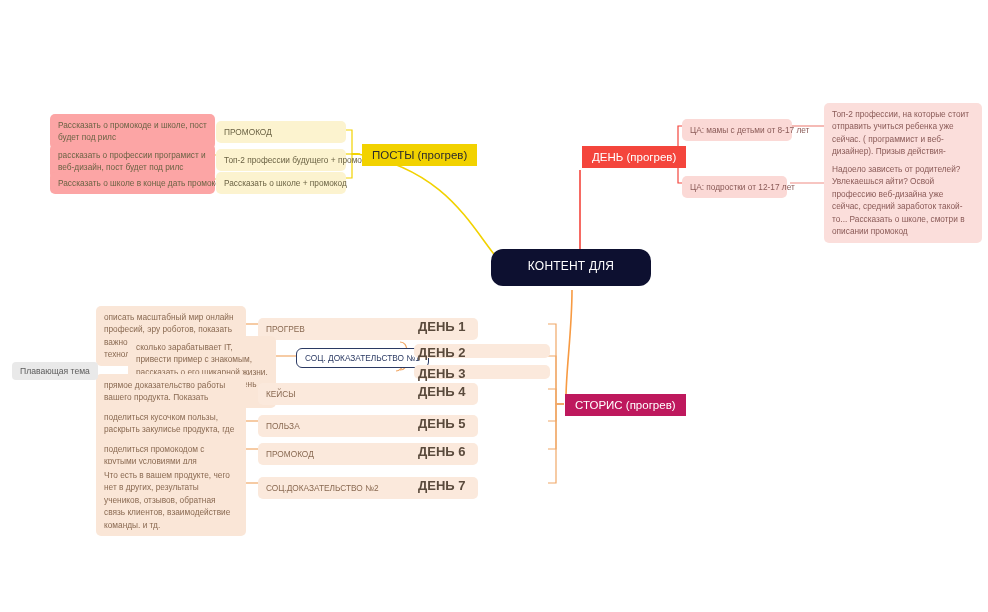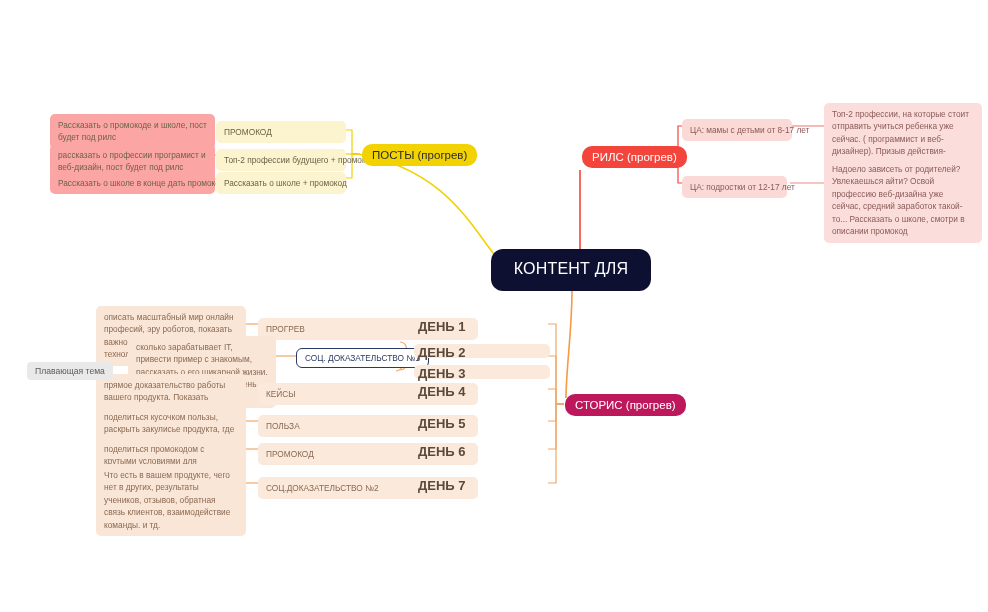--- a/index.html
+++ b/index.html
@@ -36,26 +36,26 @@
   
   .central {
     background: #0d1030;
     color: #ffffff;
     border-radius: 12px;
     padding: 10px 18px 12px 18px;
     text-align: center;
     line-height: 1.25;
     z-index: 5;
   }
-  .central .l1 { font-size: 16px; letter-spacing: .2px; }
+  .central .l1 { font-size: 12px; letter-spacing: .2px; }
   .central .l2 { font-size: 17px; font-weight: bold; }
 
   
   .pill {
-    border-radius: 10px;
+    border-radius: 0;
     padding: 5px 10px;
     font-size: 11.5px;
     white-space: nowrap;
     z-index: 4;
   }
   .pill-yellow { background: #f2d200; color: #2b2b2b; }
   .pill-red    { background: #f4453c; color: #ffffff; }
   .pill-orange { background: #be185d; color: #ffffff; }
 
   
@@ -92,21 +92,20 @@
     padding: 4px 8px;
     white-space: nowrap;
   }
   .floating {
     background: #e9e9e9;
     color: #5b5b5b;
     border-radius: 4px;
     padding: 4px 8px;
     font-size: 8.6px;
     white-space: nowrap;
-    margin-left: 15px;
   }
 </style>
 </head>
 <body>
 
 <div id="canvas">
 
   <svg id="edges" viewBox="0 0 988 612">
 
     <path d="M 497,258 C 470,225 445,170 358,154" stroke="#f2d200" stroke-width="1.6" fill="none"></path>
@@ -166,21 +165,21 @@
 
   <div class="node box box-yellow-pale" style="left:50px; top:114px; width:165px;">Рассказать о промокоде и школе, пост будет под рилс</div>
   <div class="node box box-yellow-mid label-line" style="left:216px; top:121px; width:130px;">ПРОМОКОД</div>
 
   <div class="node box box-yellow-pale" style="left:50px; top:144px; width:165px;">рассказать о профессии програмист и веб-дизайн, пост будет под рилс</div>
   <div class="node box box-yellow-mid label-line" style="left:216px; top:149px; width:130px;">Топ-2 профессии будущего + промокод</div>
 
   <div class="node box box-yellow-pale label-line" style="left:50px; top:172px; width:165px;">Рассказать о школе в конце дать промокод</div>
   <div class="node box box-yellow-mid label-line" style="left:216px; top:172px; width:130px;">Рассказать о школе + промокод</div>
 
-  <div class="node pill pill-red" style="left:582px; top:146px;">РИЛС (прогрев)</div>
+  <div class="node pill pill-red" style="left:582px; top:146px;">ДЕНЬ (прогрев)</div>
 
   <div class="node box box-pink label-line" style="left:682px; top:119px; width:110px;">ЦА: мамы с детьми от 8-17 лет</div>
   <div class="node box box-pink-soft" style="left:824px; top:103px; width:158px;">Топ-2 профессии, на которые стоит отправить учиться ребенка уже сейчас. ( программист и веб-дизайнер). Призыв действия-перейти в описание, прочитать пост.</div>
 
   <div class="node box box-pink label-line" style="left:682px; top:176px; width:105px;">ЦА: подростки от 12-17 лет</div>
   <div class="node box box-pink-soft" style="left:824px; top:158px; width:158px;">Надоело зависеть от родителей? Увлекаешься айти? Освой профессию веб-дизайна уже сейчас, средний заработок такой-то... Рассказать о школе, смотри в описании промокод</div>
 
   <div class="node pill pill-orange" style="left:565px; top:394px;">СТОРИС (прогрев)</div>
 
   <div class="node box box-peach" style="left:96px; top:306px; width:150px;">описать масштабный мир онлайн професий, эру роботов, показать важность и ценность новых технологий.</div>

